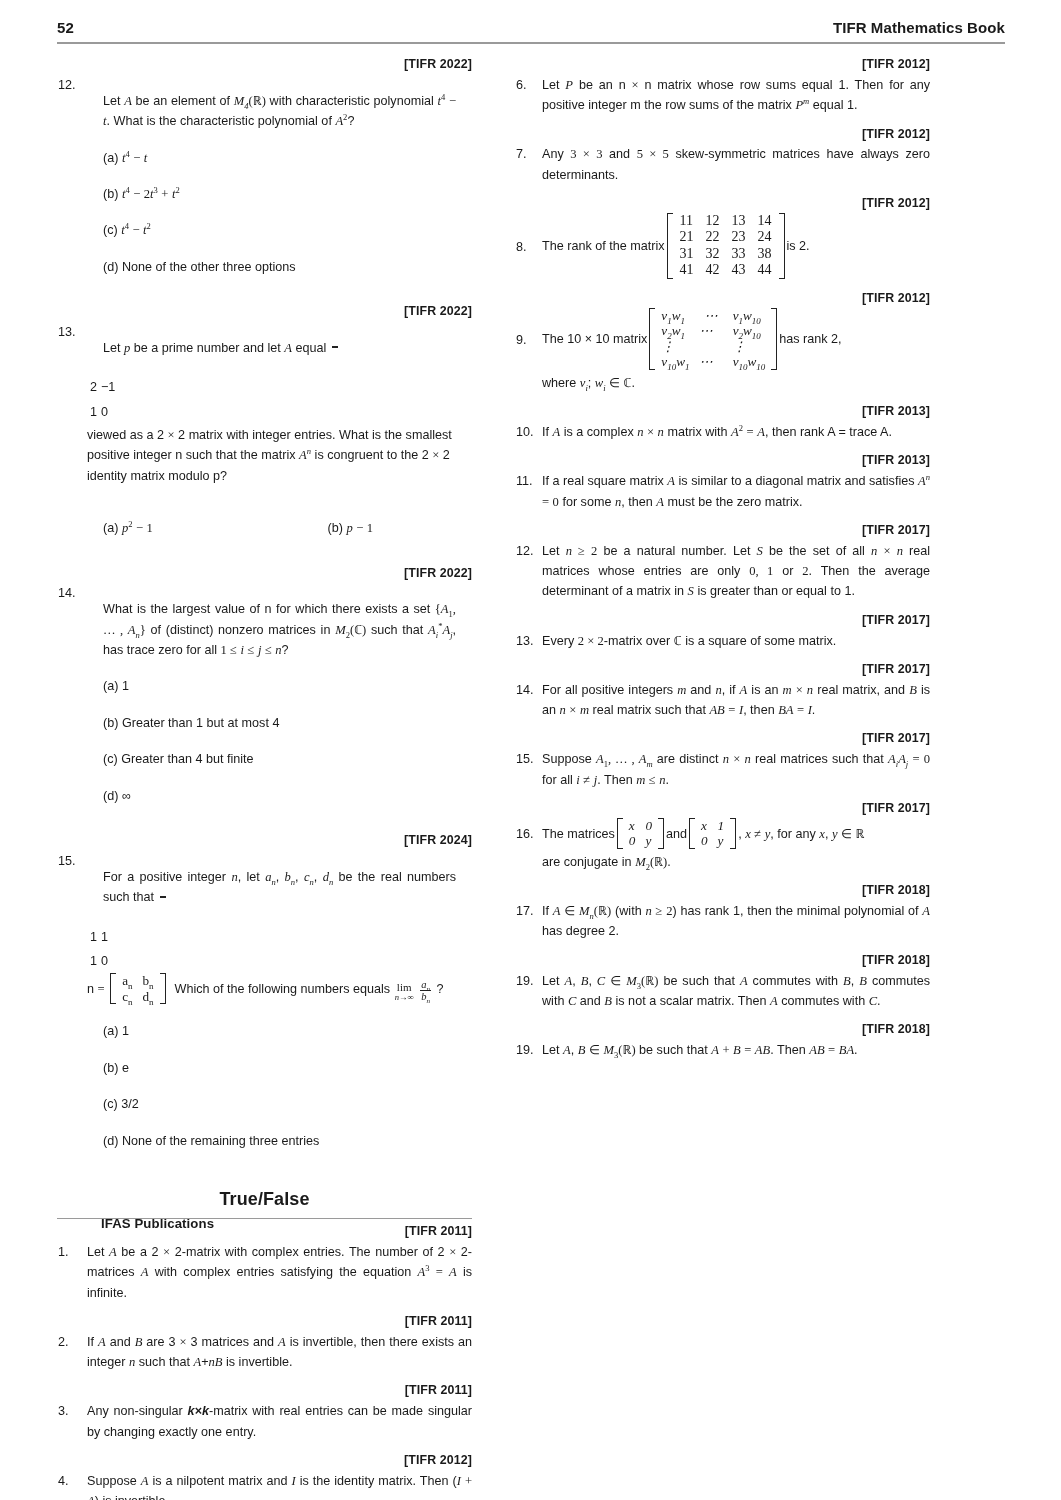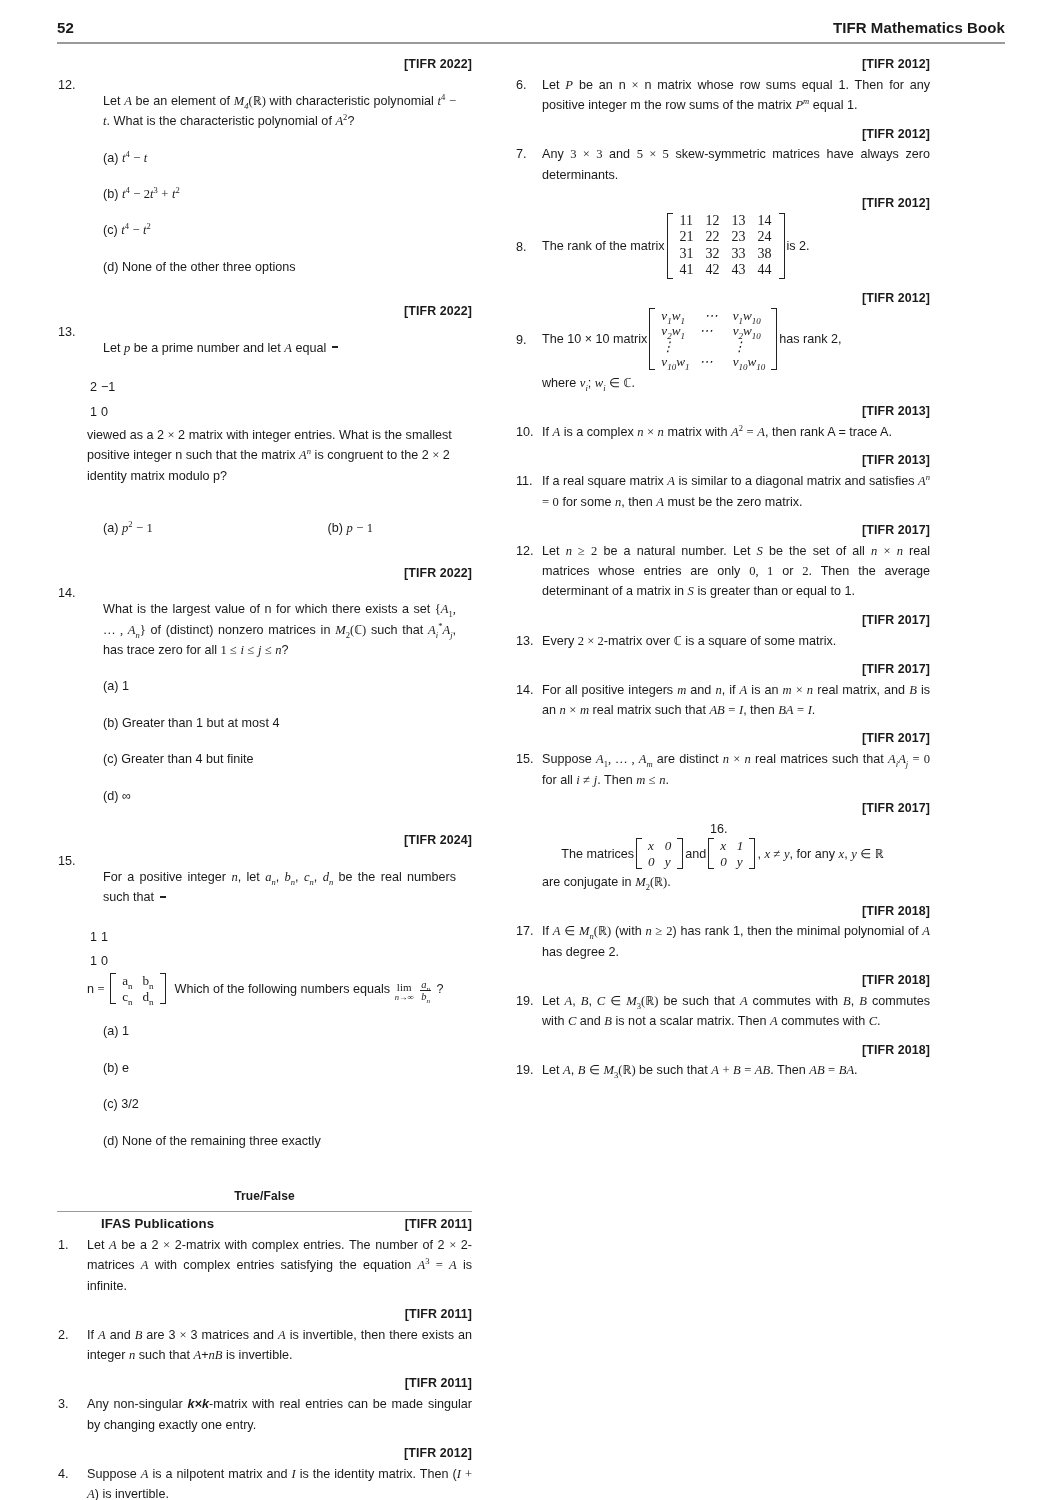--- a/index.html
+++ b/index.html
@@ -167,21 +167,21 @@
     margin: 0 2px;
     position: relative;
     top: 1px;
   }
   .frac .fr-n { font-size: 10.5px; line-height: 1.1; border-bottom: 1px solid #222; padding: 0 1px; }
   .frac .fr-d { font-size: 10.5px; line-height: 1.15; padding: 0 1px; }
 
   
   .section-head {
     text-align: center;
-    font-size: 12px;
+    font-size: 18px;
     font-weight: bold;
     margin: 0;
     padding-top: 6px;
     letter-spacing: 0.1px;
   }
   .section-rule {
     width: 100%;
     height: 1px;
     background: #9a9a9a;
     margin: 8px 0 4px 0;
@@ -304,21 +304,21 @@
           </span> &nbsp;Which of the following numbers equals <span class="limit">
             <span class="lim-top">lim</span>
             <span class="lim-bot">n→∞</span>
           </span> <span class="frac">
             <span class="fr-n">a<sub class="mx">n</sub></span>
             <span class="fr-d">b<sub class="mx">n</sub></span>
           </span> ?<p></p>
         <p class="opt">(a) 1</p>
         <p class="opt">(b) e</p>
         <p class="opt">(c) 3/2</p>
-        <p class="opt">(d) None of the remaining three exactly</p>
+        <p class="opt">(d) None of the remaining three entries</p>
       </div>
     </div>
 
     <div class="spacer-md"></div>
 
     <div class="section-head">True/False</div>
     <div class="section-rule"></div>
 
     <div class="src-tag">[TIFR 2011]</div>
     <div class="q">
@@ -502,21 +502,21 @@
 
     <div class="src-tag">[TIFR 2017]</div>
     <div class="q">
       <div class="q-num narrow">15.</div>
       <div class="q-body just">Suppose <span class="mi">A</span><sub class="mx mu">1</sub><span class="mu">, … ,</span> <span class="mi">A</span><sub class="mx mi">m</sub> are distinct <span class="mi">n</span> <span class="mu">×</span> <span class="mi">n</span> real matrices such that <span class="mi">A</span><sub class="mx mi">i</sub><span class="mi">A</span><sub class="mx mi">j</sub> <span class="mu">=</span> <span class="mu">0</span> for all <span class="mi">i</span> <span class="mu">≠</span> <span class="mi">j</span>. Then <span class="mi">m</span> <span class="mu">≤</span> <span class="mi">n</span>.</div>
     </div>
 
     <div class="spacer-sm"></div>
 
     <div class="src-tag">[TIFR 2017]</div>
-    <div class="q" style="align-items:center;flex-direction:column;">
+    <div class="q" style="align-items:center;">
       <div class="q-num narrow">16.</div>
       <div class="q-body">
         <span>The matrices</span><span class="mat serif-it">
             <span class="brk brk-l"></span>
             <table>
               <tbody>
                 <tr>
                   <td>x</td>
                   <td>0</td>
                 </tr>

